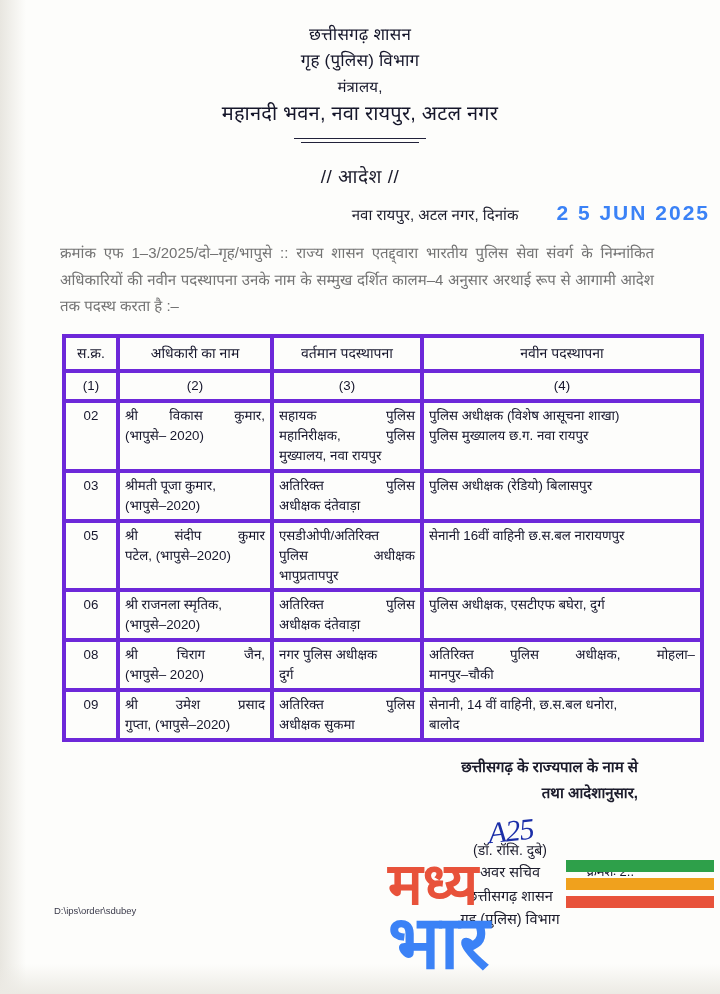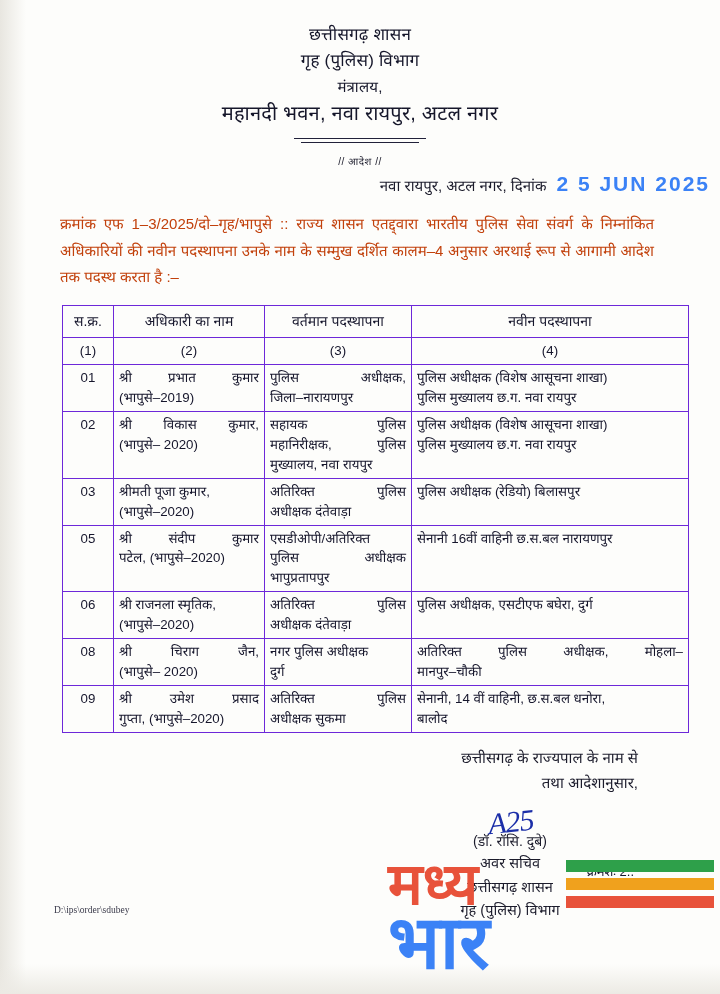--- a/index.html
+++ b/index.html
@@ -58,64 +58,65 @@
     margin: 9px auto 3px auto;
   }
   .rule.thin {
     width: 118px;
     border-top: 1px solid #21213a;
     margin-top: 2px;
   }
 
   .order-word {
     text-align: center;
-    font-size: 10px;
-    margin-top: 11px;
+    font-size: 19px;
+    margin-top: 20px;
     letter-spacing: .5px;
   }
 
   .place-date-row {
     display: flex;
     align-items: flex-end;
     justify-content: flex-end;
     padding-right: 10px;
-    margin-top: 4px;
+    margin-top: 12px;
+    gap: 28px;
   }
   .place-date {
     font-size: 15px;
     margin-right: 10px;
     padding-bottom: 2px;
   }
   .date-stamp {
     font-family: "Liberation Sans", sans-serif;
     font-size: 21px;
     font-weight: bold;
     letter-spacing: 2px;
     color: #3b82f6;
     padding-bottom: 1px;
   }
 
   .para {
     margin: 14px 66px 0 60px;
     font-size: 15px;
     line-height: 1.78;
     text-align: justify;
-    color: #c2410c;
+    color: #737373;
   }
 
   table.assign {
     border-collapse: collapse;
     margin: 14px 0 0 62px;
     width: 590px;
     table-layout: fixed;
     font-size: 13.3px;
     color: #16162c;
   }
   table.assign th, table.assign td {
-    border: 1px solid #6d28d9;
+    border: 4px solid #6d28d9;
     padding: 3px 5px;
     vertical-align: top;
     line-height: 1.5;
   }
   table.assign th {
     font-weight: normal;
     text-align: center;
     font-size: 14px;
     padding: 5px 4px;
   }
@@ -134,20 +135,21 @@
     text-align-last: justify;
   }
   .nowrapline { display: block; }
 
   .closing {
     margin-top: 12px;
     text-align: right;
     padding-right: 82px;
     font-size: 15px;
     line-height: 1.7;
+    font-weight: bold;
   }
   .sign-block {
     text-align: center;
     margin-top: 2px;
     padding-left: 300px;
     font-size: 14.5px;
     line-height: 1.6;
   }
   .signature {
     font-family: "Liberation Serif", serif;
@@ -166,21 +168,21 @@
     top: 862px;
     font-size: 13px;
     color: #16162c;
   }
   .filepath {
     position: absolute;
     left: 54px;
     top: 905px;
     font-size: 9.5px;
     color: #3a3a4a;
-    font-family: Liberation Serif, serif;
+    font-family: Liberation Sans, sans-serif;
   }
 
   
   .wm {
     position: absolute;
     left: 388px;
     top: 846px;
     width: 330px;
     height: 150px;
     pointer-events: none;
@@ -251,35 +253,20 @@
       </tr>
       <tr class="numrow">
         <td>(1)</td>
         <td>(2)</td>
         <td>(3)</td>
         <td>(4)</td>
       </tr>
     </thead>
     <tbody>
       <tr>
-        <td class="c-sn">01</td>
-        <td class="c-name">
-          <span class="justify-two">श्री प्रभात कुमार</span>
-          <span class="nowrapline">(भापुसे–2019)</span>
-        </td>
-        <td class="c-cur">
-          <span class="justify-two">पुलिस अधीक्षक,</span>
-          <span class="nowrapline">जिला–नारायणपुर</span>
-        </td>
-        <td class="c-new">
-          <span class="nowrapline">पुलिस अधीक्षक (विशेष आसूचना शाखा)</span>
-          <span class="nowrapline">पुलिस मुख्यालय छ.ग. नवा रायपुर</span>
-        </td>
-      </tr>
-      <tr>
         <td class="c-sn">02</td>
         <td class="c-name">
           <span class="justify-two">श्री विकास कुमार,</span>
           <span class="nowrapline">(भापुसे– 2020)</span>
         </td>
         <td class="c-cur">
           <span class="justify-two">सहायक पुलिस</span>
           <span class="justify-two">महानिरीक्षक, पुलिस</span>
           <span class="nowrapline">मुख्यालय, नवा रायपुर</span>
         </td>

